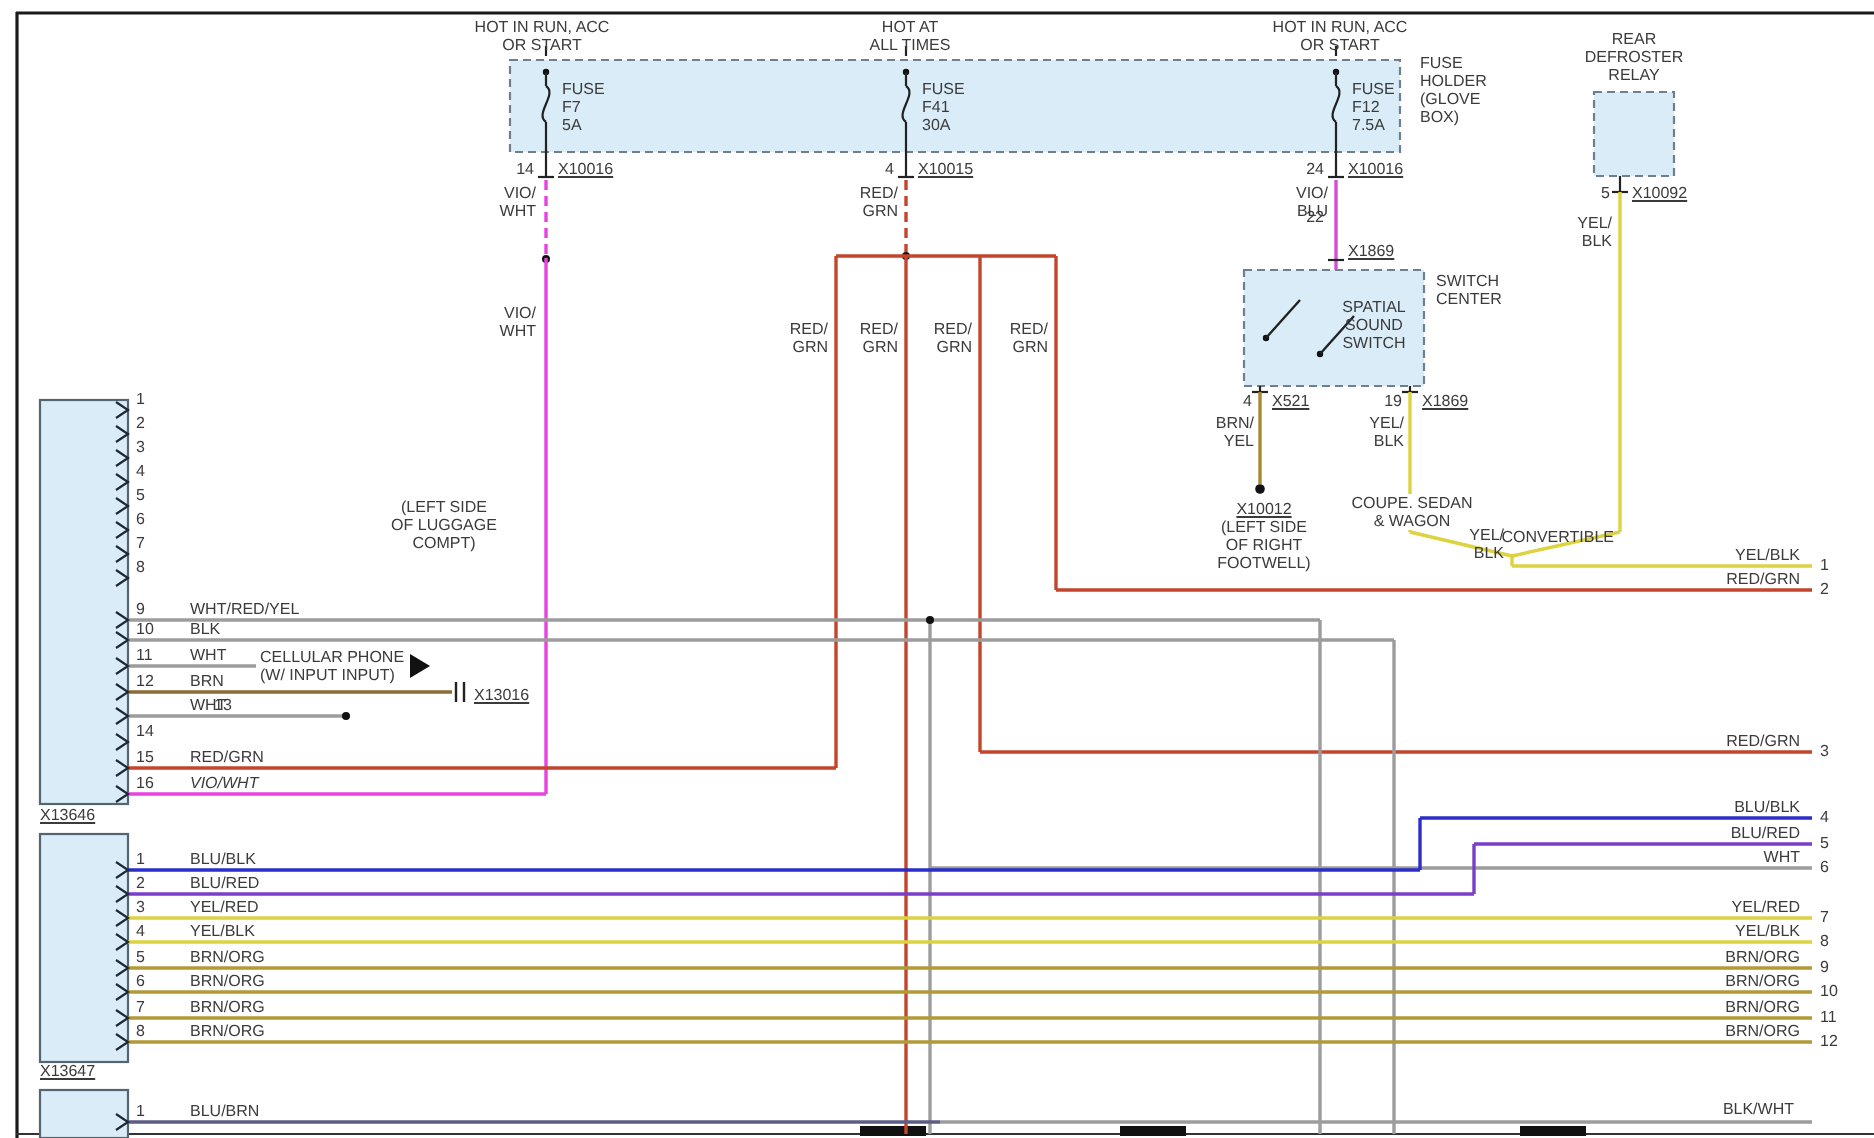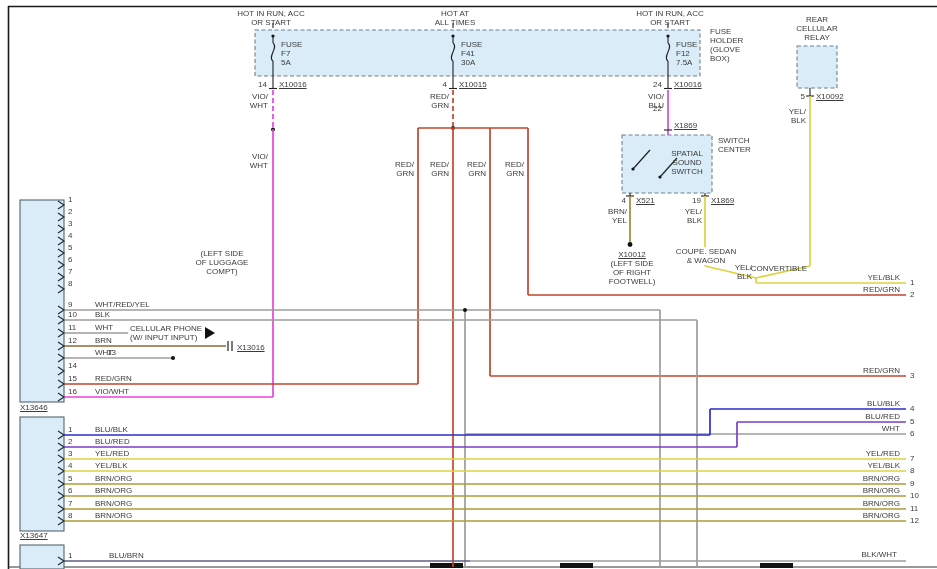--- a/index.html
+++ b/index.html
@@ -224,21 +224,21 @@
 F41
 30A</div>
 <div class="lbl" style="left:676px;top:40px">FUSE
 F12
 7.5A</div>
 <div class="lbl" style="left:710px;top:27px">FUSE
 HOLDER
 (GLOVE
 BOX)</div>
 <div class="lbl c" style="left:817px;top:15px">REAR
-CELLULAR
+DEFROSTER
 RELAY</div>
 
 <div class="lbl r" style="right:670px;top:80px">14</div>
 <div class="lbl conn" style="left:279px;top:80px">X10016</div>
 <div class="lbl r" style="right:490px;top:80px">4</div>
 <div class="lbl conn" style="left:459px;top:80px">X10015</div>
 <div class="lbl r" style="right:275px;top:80px">24</div>
 <div class="lbl conn" style="left:674px;top:80px">X10016</div>
 
 <div class="lbl r" style="right:132px;top:92px">5</div>
@@ -318,39 +318,39 @@
     <div class="lbl" style="left: 68px; top: 323px;">11</div>
     <div class="lbl" style="left: 95px; top: 323px;">WHT</div>
     <div class="lbl" style="left: 68px; top: 336px;">12</div>
     <div class="lbl" style="left: 95px; top: 336px;">BRN</div>
     <div class="lbl" style="left: 68px; top: 348px; margin-left: 39px;">13</div>
     <div class="lbl" style="left: 95px; top: 348px;">WHT</div>
     <div class="lbl" style="left: 68px; top: 361px;">14</div>
     <div class="lbl" style="left: 68px; top: 374px;">15</div>
     <div class="lbl" style="left: 95px; top: 374px;">RED/GRN</div>
     <div class="lbl" style="left: 68px; top: 387px;">16</div>
-    <div class="lbl" style="left: 95px; top: 387px;">VIO/WHT</div>
+    <div class="lbl" style="left: 95px; top: 387px; font-style: italic;">VIO/WHT</div>
     <div class="lbl" style="left: 68px; top: 425px;">1</div>
     <div class="lbl" style="left: 95px; top: 425px;">BLU/BLK</div>
     <div class="lbl" style="left: 68px; top: 437px;">2</div>
     <div class="lbl" style="left: 95px; top: 437px;">BLU/RED</div>
     <div class="lbl" style="left: 68px; top: 449px;">3</div>
     <div class="lbl" style="left: 95px; top: 449px;">YEL/RED</div>
     <div class="lbl" style="left: 68px; top: 461px;">4</div>
     <div class="lbl" style="left: 95px; top: 461px;">YEL/BLK</div>
     <div class="lbl" style="left: 68px; top: 474px;">5</div>
     <div class="lbl" style="left: 95px; top: 474px;">BRN/ORG</div>
     <div class="lbl" style="left: 68px; top: 486px;">6</div>
     <div class="lbl" style="left: 95px; top: 486px;">BRN/ORG</div>
     <div class="lbl" style="left: 68px; top: 499px;">7</div>
     <div class="lbl" style="left: 95px; top: 499px;">BRN/ORG</div>
     <div class="lbl" style="left: 68px; top: 511px;">8</div>
     <div class="lbl" style="left: 95px; top: 511px;">BRN/ORG</div>
     <div class="lbl" style="left: 68px; top: 551px;">1</div>
-    <div class="lbl" style="left: 95px; top: 551px; margin-left: 14px;">BLU/BRN</div>
+    <div class="lbl" style="left: 95px; top: 551px;">BLU/BRN</div>
     <div class="lbl r" style="right: 37px; top: 273px;">YEL/BLK</div>
     <div class="lbl" style="left: 910px; top: 278px;">1</div>
     <div class="lbl r" style="right: 37px; top: 285px;">RED/GRN</div>
     <div class="lbl" style="left: 910px; top: 290px;">2</div>
     <div class="lbl r" style="right: 37px; top: 366px;">RED/GRN</div>
     <div class="lbl" style="left: 910px; top: 371px;">3</div>
     <div class="lbl r" style="right: 37px; top: 399px;">BLU/BLK</div>
     <div class="lbl" style="left: 910px; top: 404px;">4</div>
     <div class="lbl r" style="right: 37px; top: 412px;">BLU/RED</div>
     <div class="lbl" style="left: 910px; top: 417px;">5</div>

